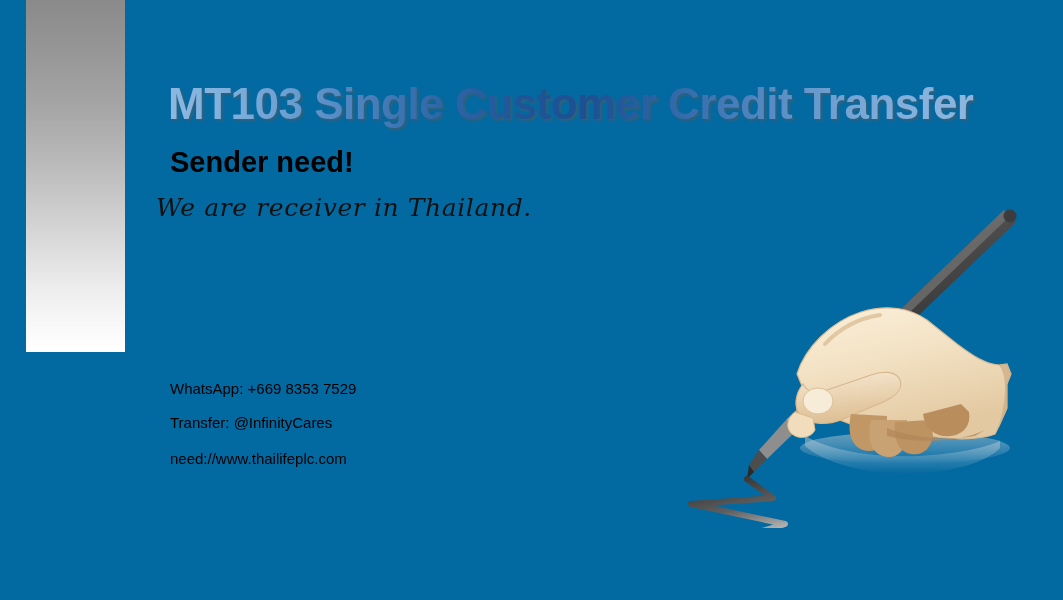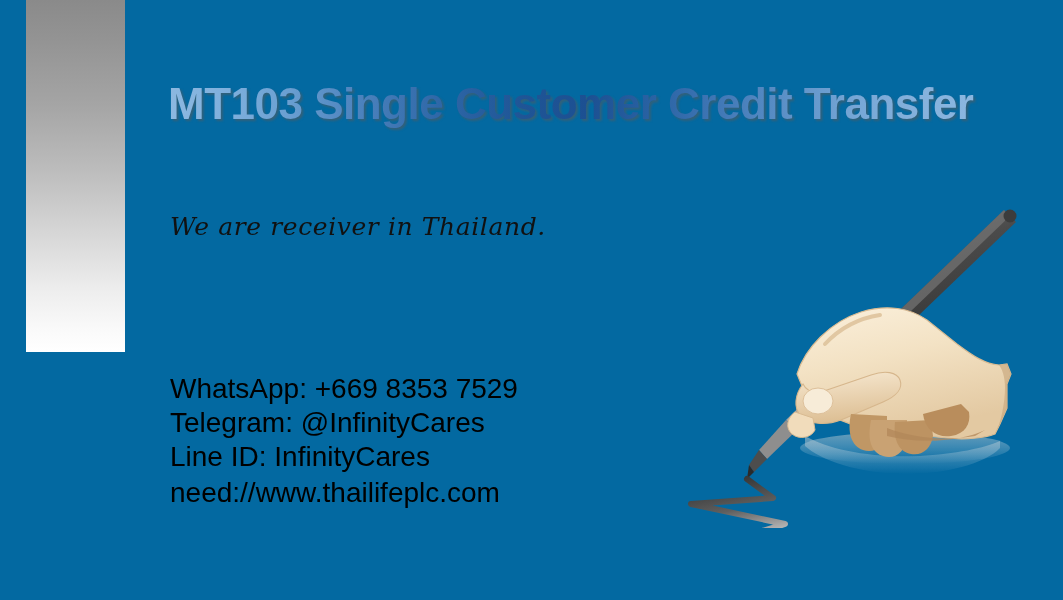--- a/index.html
+++ b/index.html
@@ -78,39 +78,38 @@
     font-weight: bold;
     font-size: 29px;
     line-height: 36px;
     color: #000000;
     white-space: nowrap;
   }
 
   
   #subline {
     position: absolute;
-    left: 170px;
+    left: 156px;
     top: 191px;
     font-family: "DejaVu Serif", serif;
     font-style: italic;
     font-size: 25px;
     line-height: 34px;
     letter-spacing: 0.6px;
     color: #111111;
     white-space: nowrap;
-    margin-top: 19px;
   }
 
   
   #contact {
     position: absolute;
     left: 170px;
     top: 372px;
     font-family: "Liberation Sans", sans-serif;
-    font-size: 28px;
+    font-size: 15px;
     color: #000000;
   }
   #contact .line {
     line-height: 34px;
     white-space: nowrap;
   }
   #contact .line.loose {
     line-height: 38px;
   }
 
@@ -130,27 +129,27 @@
 </style>
 </head>
 <body>
 
 <div id="slide">
 
   <div id="side-bar"></div>
 
   <div id="title">MT103 Single Customer Credit Transfer</div>
 
+  <div id="headline">Sender need!</div>
 
   <div id="subline">We are receiver in Thailand.</div>
 
   <div id="contact">
     <div class="line">WhatsApp: +669 8353 7529</div>
-    <div class="line">Telegram: @InfinityCares</div>
-    <div class="line">Line ID: InfinityCares</div>
+    <div class="line">Transfer: @InfinityCares</div>
     <div class="line loose">need://www.thailifeplc.com</div>
   </div>
 
   <div id="hand-illustration">
     <svg viewBox="0 0 400 330" xmlns="http://www.w3.org/2000/svg">
       <defs>
         <linearGradient id="skinGrad" x1="0" y1="0" x2="0.35" y2="1">
           <stop offset="0%" stop-color="#fbf0dc"></stop>
           <stop offset="45%" stop-color="#f3e2c4"></stop>
           <stop offset="100%" stop-color="#e3c9a2"></stop>

